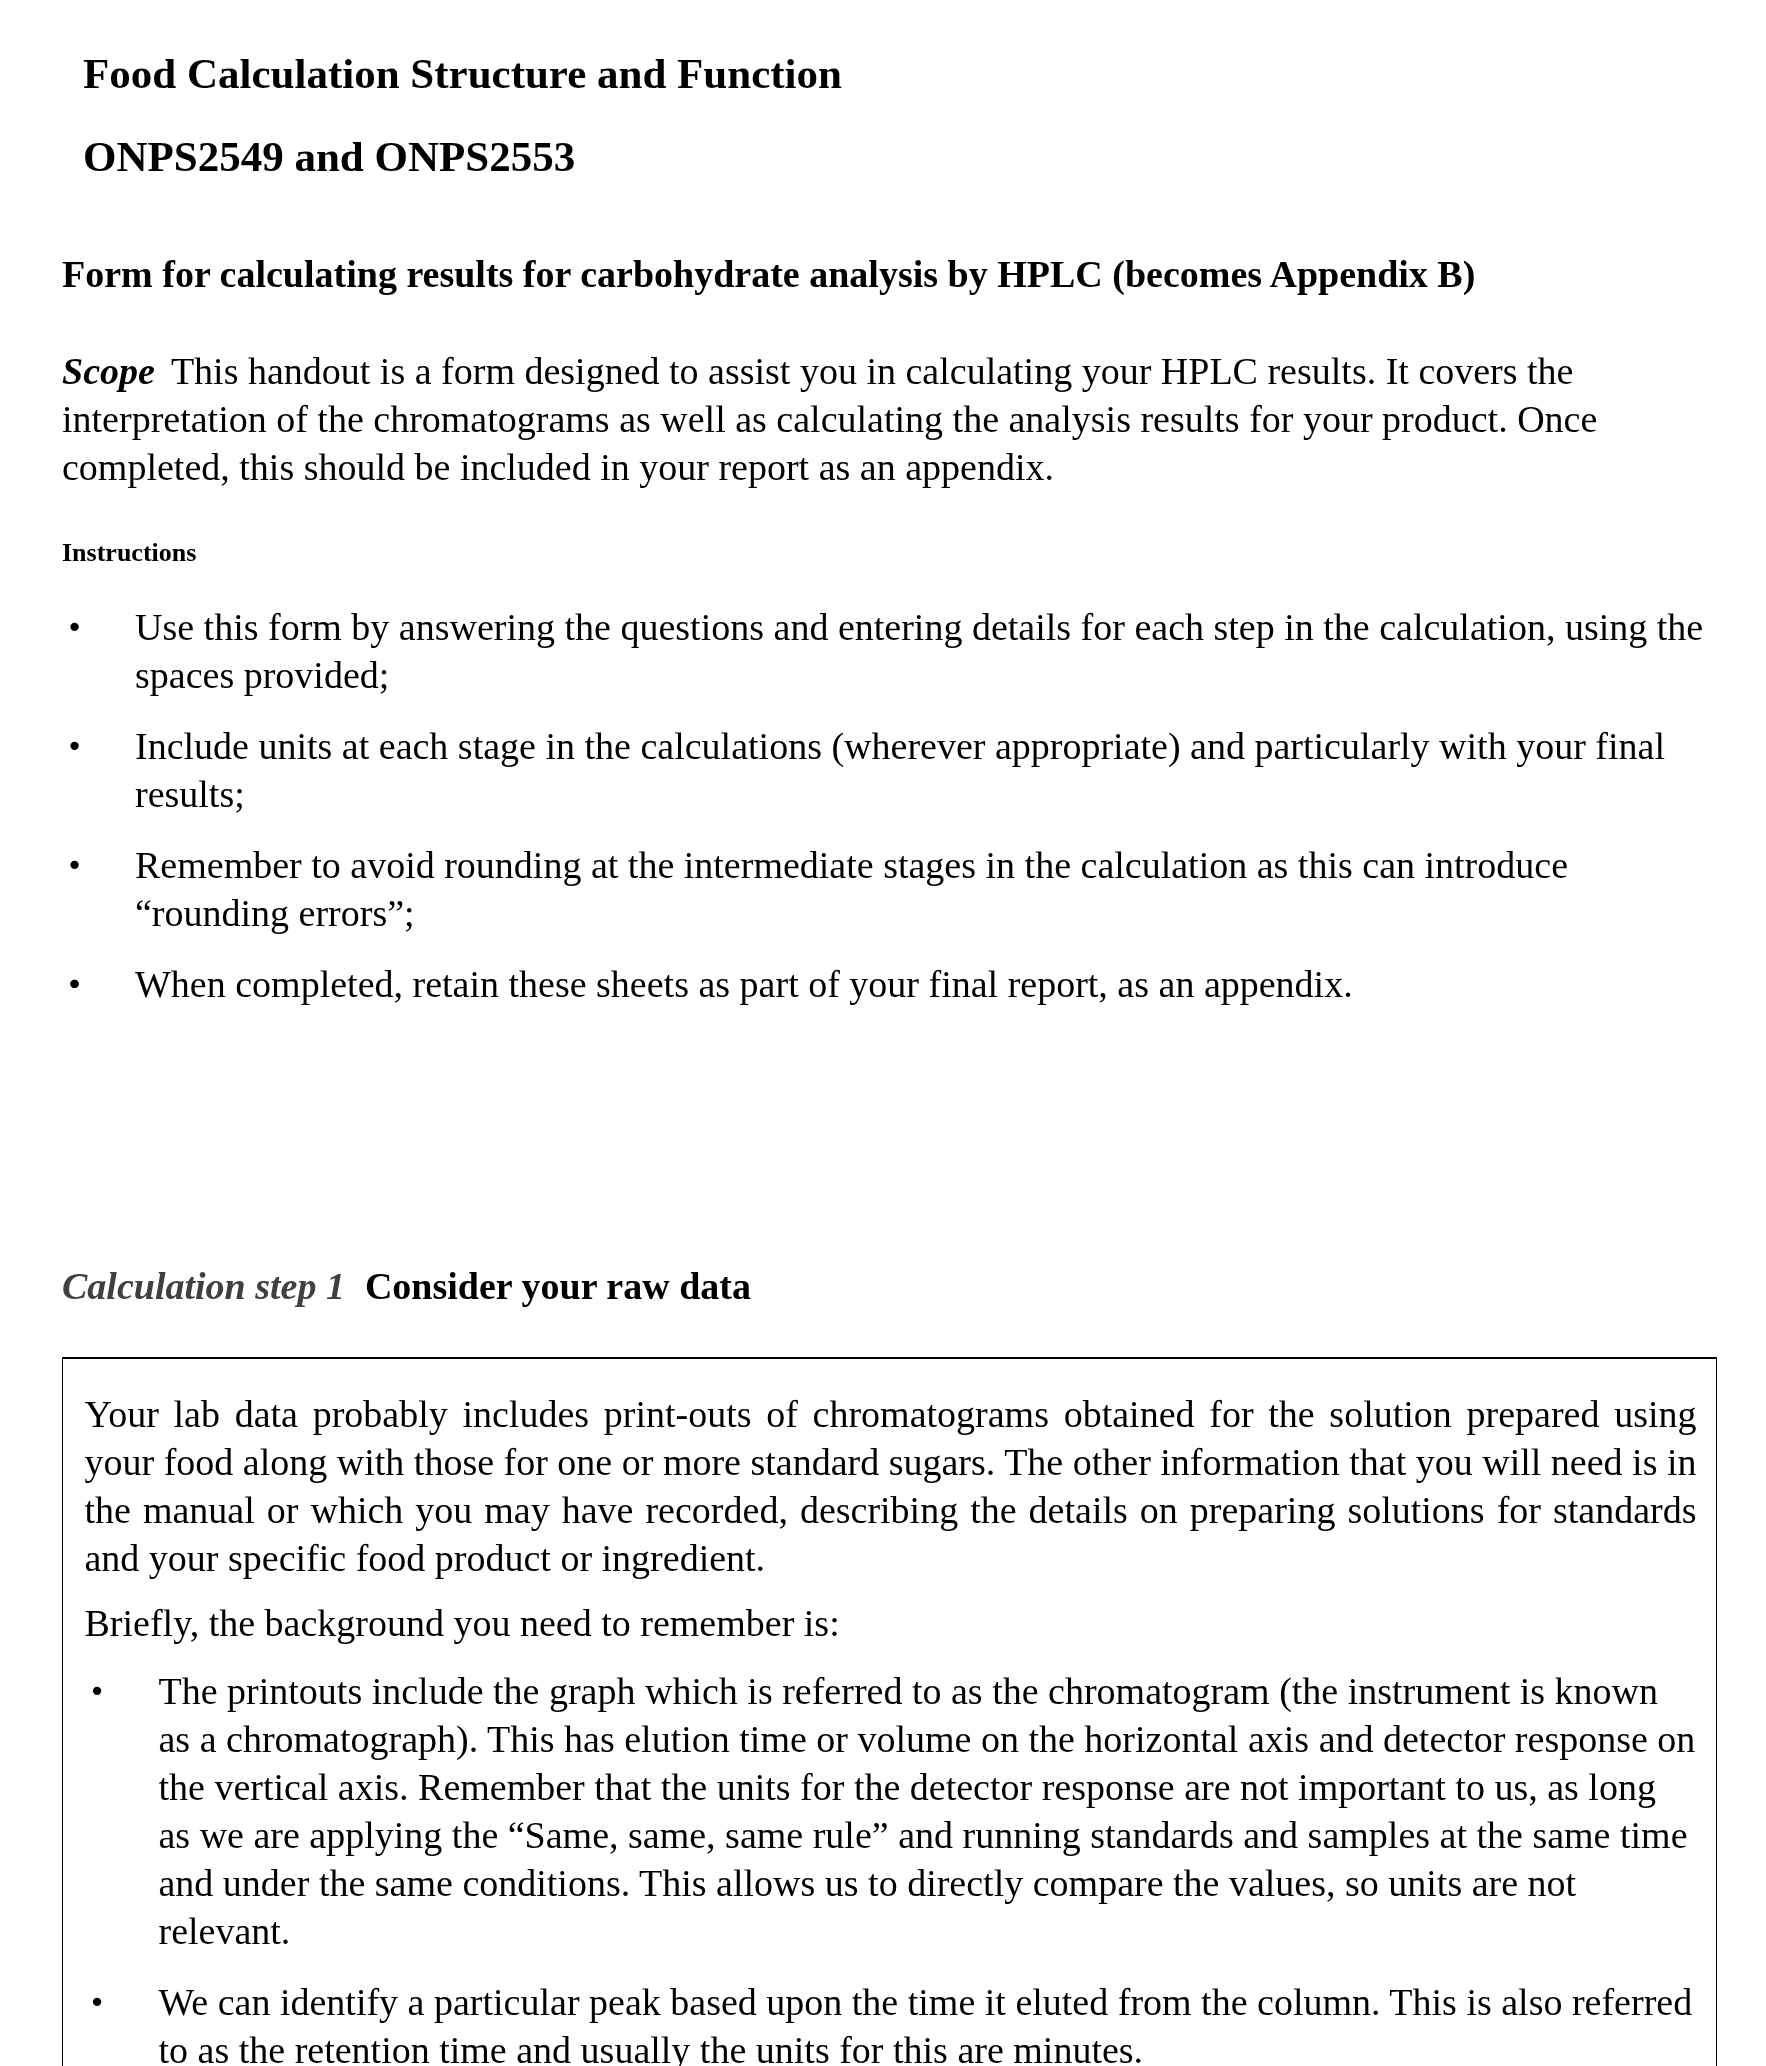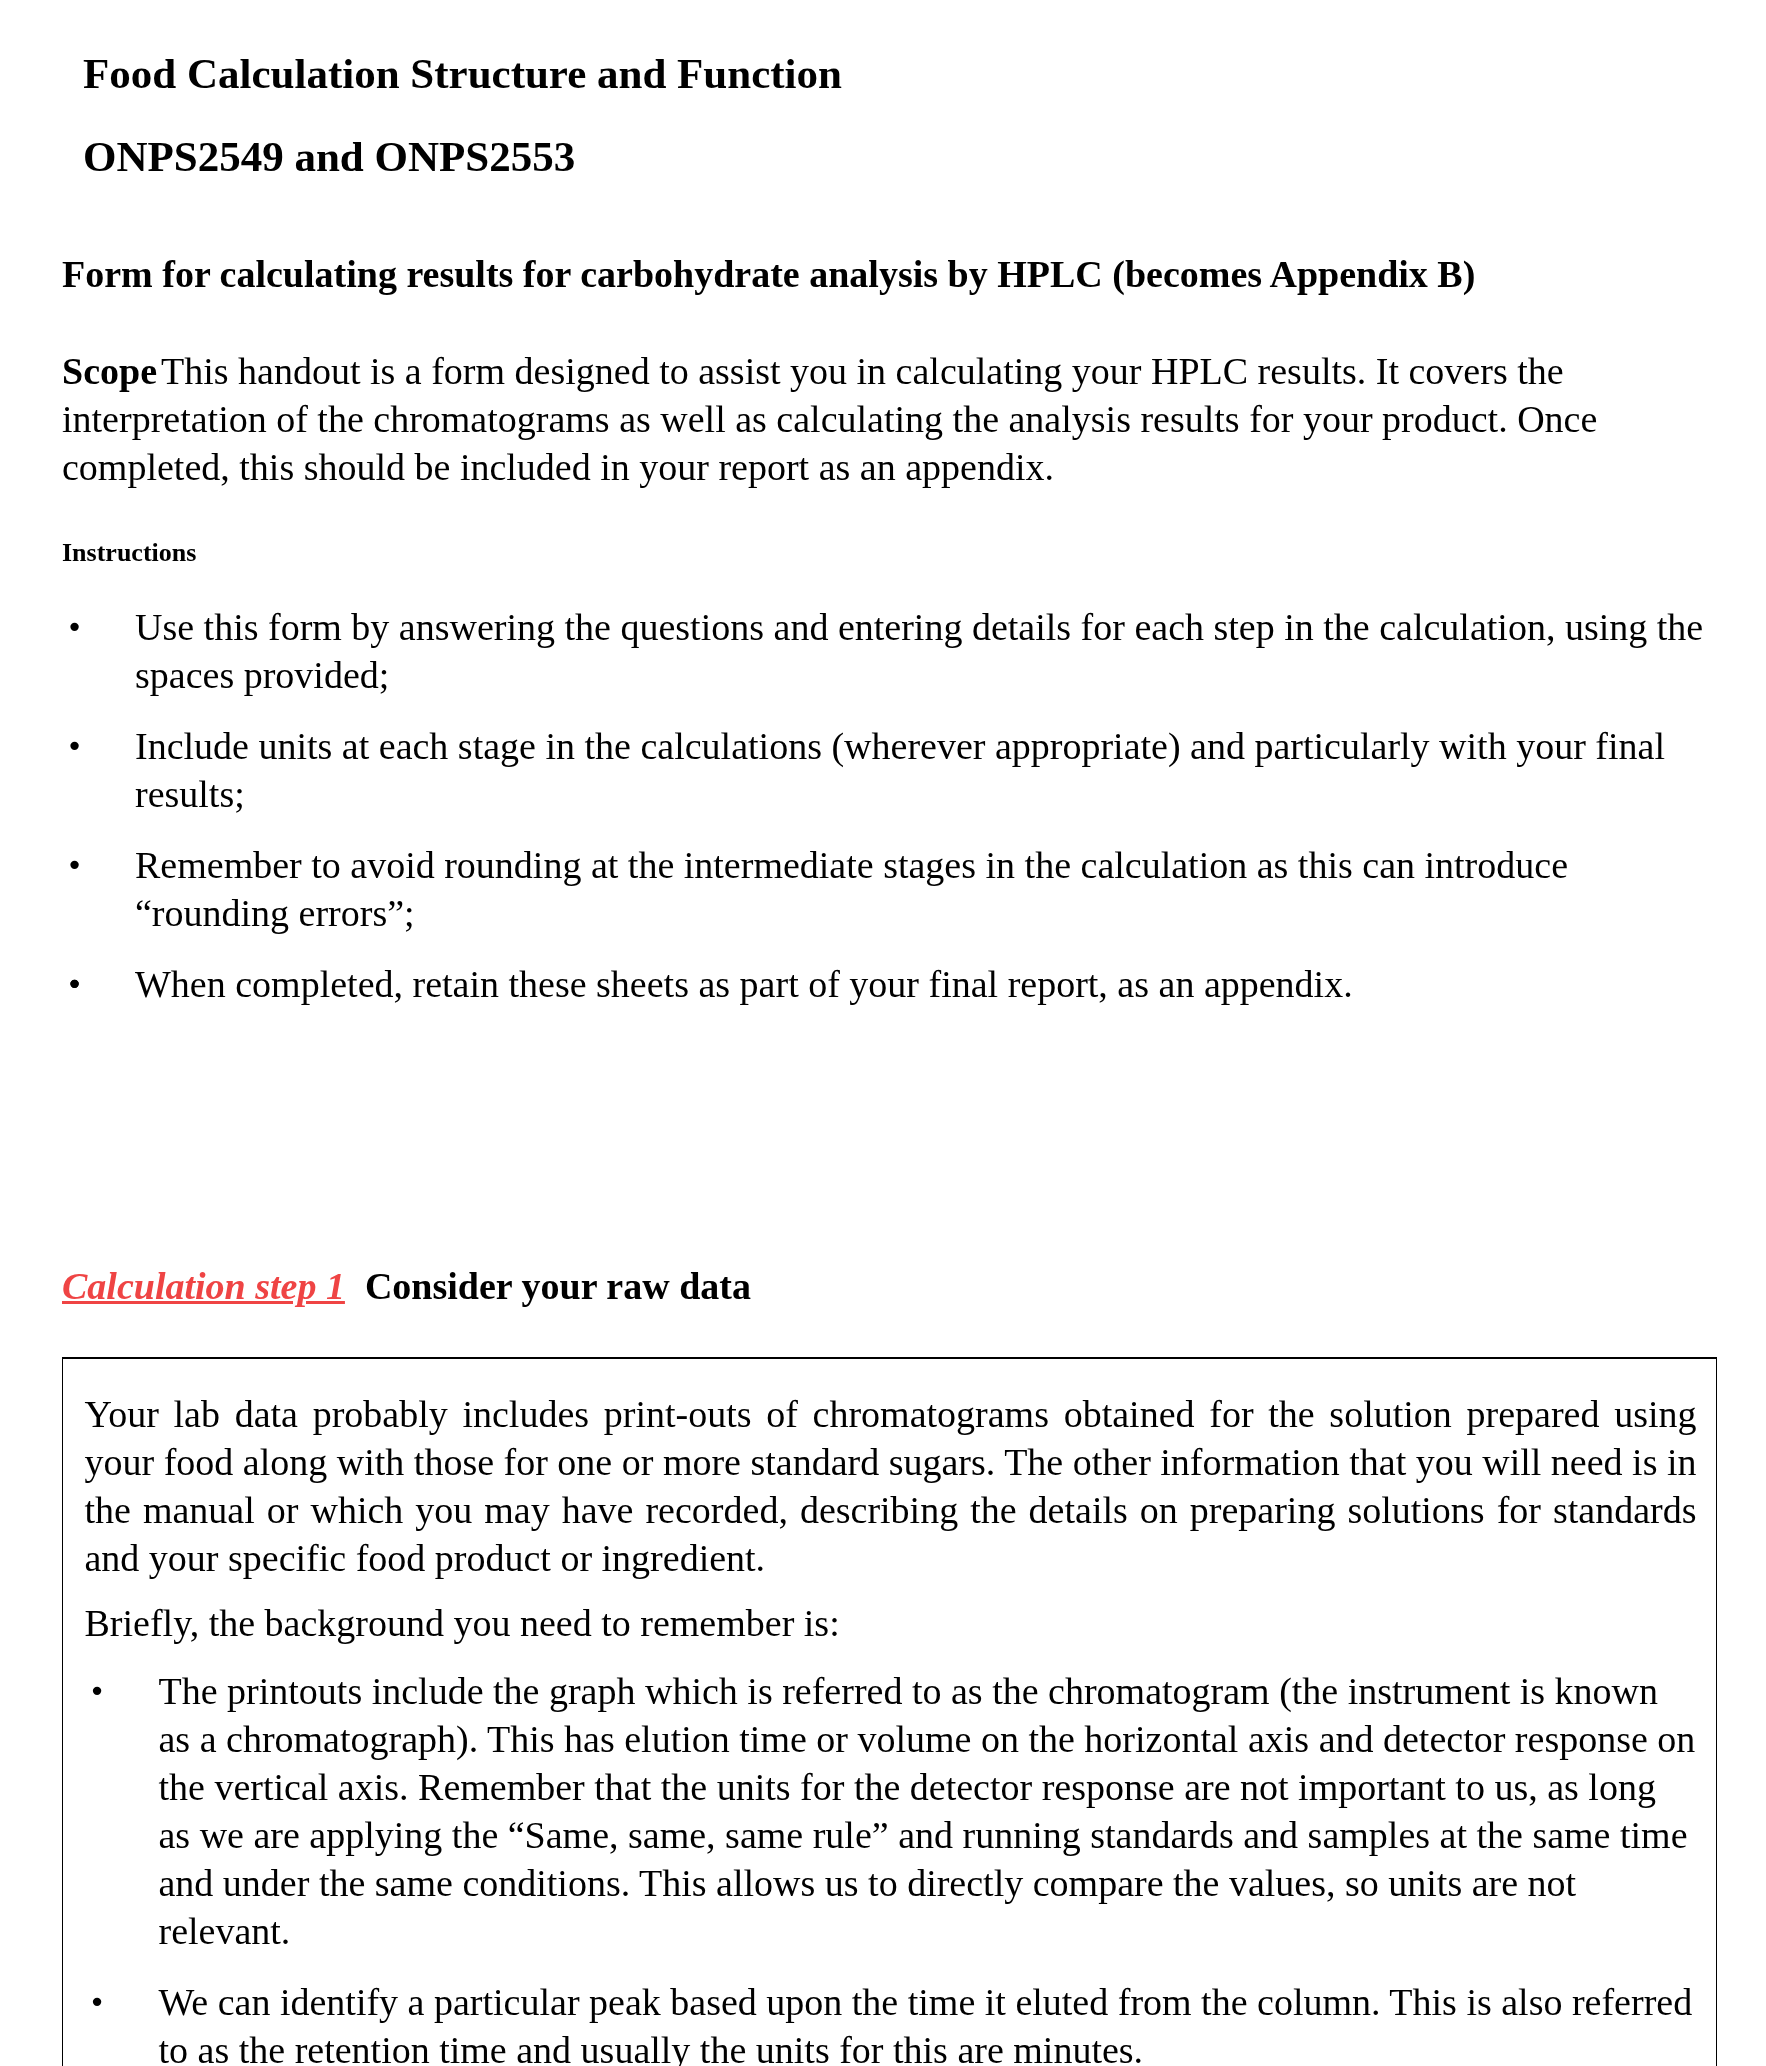--- a/index.html
+++ b/index.html
@@ -54,21 +54,22 @@
       position: absolute;
       left: 62px;
       top: 347px;
       width: 1645px;
       font-size: 38px;
       line-height: 48px;
       margin: 0;
     }
     .scope .scope-label {
       font-weight: bold;
-      margin-right: 4px;
+      margin-right: 16px;
+      font-style: italic;
     }
     .instructions-heading {
       position: absolute;
       left: 62px;
       top: 537px;
       font-size: 26px;
       font-weight: bold;
       line-height: 1.2;
       margin: 0;
     }
@@ -101,25 +102,24 @@
     .step-heading {
       position: absolute;
       left: 62px;
       top: 1264px;
       font-size: 38px;
       line-height: 1.2;
       margin: 0;
       white-space: nowrap;
     }
     .step-label {
-      color: #ef4444;
+      color: #404040;
       font-style: italic;
       font-weight: bold;
       margin-right: 20px;
-      text-decoration: underline;
     }
     .step-title {
       font-weight: bold;
     }
     .info-box {
       position: absolute;
       left: 62px;
       top: 1357px;
       width: 1655px;
       height: 1153px;

